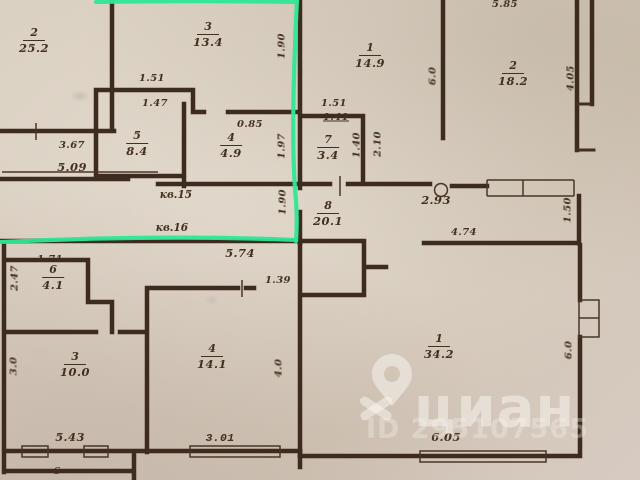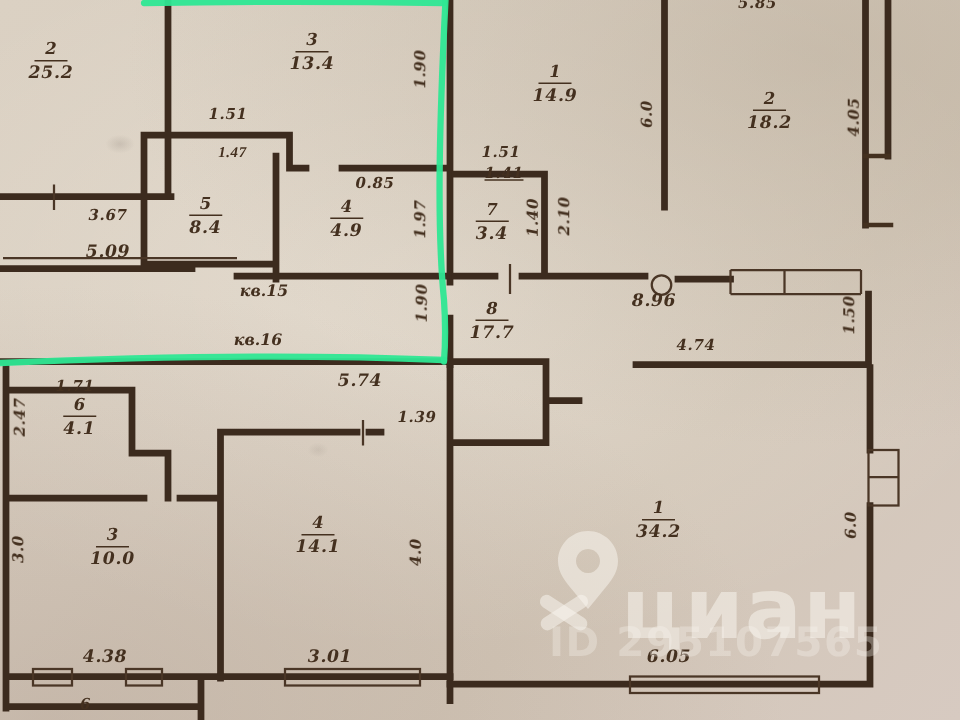--- a/index.html
+++ b/index.html
@@ -89,21 +89,21 @@
       <div class="room-label" style="left: 513px; top: 60px;">
         <div class="rnum">2</div>
         <div class="rarea">18.2</div>
       </div>
       <div class="room-label" style="left: 328px; top: 134px;">
         <div class="rnum">7</div>
         <div class="rarea">3.4</div>
       </div>
       <div class="room-label" style="left: 328px; top: 200px;">
         <div class="rnum">8</div>
-        <div class="rarea">17.7</div>
+        <div class="rarea">20.1</div>
       </div>
       <div class="room-label" style="left: 53px; top: 264px;">
         <div class="rnum">6</div>
         <div class="rarea">4.1</div>
       </div>
       <div class="room-label" style="left: 75px; top: 351px;">
         <div class="rnum">3</div>
         <div class="rarea">10.0</div>
       </div>
       <div class="room-label" style="left: 212px; top: 343px;">
@@ -112,42 +112,42 @@
       </div>
       <div class="room-label" style="left: 439px; top: 333px;">
         <div class="rnum">1</div>
         <div class="rarea">34.2</div>
       </div>
     </div>
   <div class="layer">
       <span class="dim" style="left: 72px; top: 144px;">3.67</span>
       <span class="dim lg" style="left: 72px; top: 167px;">5.09</span>
       <span class="dim" style="left: 152px; top: 77px;">1.51</span>
-      <span class="dim" style="left: 155px; top: 102px; font-family: Liberation Serif, serif;">1.47</span>
+      <span class="dim" style="left: 155px; top: 102px;">1.47</span>
       <span class="dim" style="left: 250px; top: 123px;">0.85</span>
       <span class="dim v" style="left: 281px; top: 146px;">1.97</span>
       <span class="dim v" style="left: 281px; top: 46px;">1.90</span>
       <span class="dim v" style="left: 282px; top: 202px;">1.90</span>
       <span class="dim lg" style="left: 240px; top: 253px;">5.74</span>
       <span class="dim" style="left: 334px; top: 102px;">1.51</span>
       <span class="dim" style="left: 336px; top: 116px; text-decoration: underline;">1.41</span>
       <span class="dim v" style="left: 356px; top: 145px;">1.40</span>
       <span class="dim v" style="left: 377px; top: 144px;">2.10</span>
       <span class="dim v" style="left: 432px; top: 76px;">6.0</span>
       <span class="dim v" style="left: 570px; top: 78px;">4.05</span>
       <span class="dim" style="left: 505px; top: 3px;">5.85</span>
-      <span class="dim lg" style="left: 436px; top: 200px;">8.96</span>
+      <span class="dim lg" style="left: 436px; top: 200px;">2.93</span>
       <span class="dim" style="left: 464px; top: 231px;">4.74</span>
       <span class="dim v" style="left: 567px; top: 210px;">1.50</span>
       <span class="dim" style="left: 50px; top: 258px;">1.71</span>
       <span class="dim v" style="left: 14px; top: 278px;">2.47</span>
       <span class="dim v" style="left: 13px; top: 366px;">3.0</span>
-      <span class="dim lg" style="left: 70px; top: 437px;">4.38</span>
+      <span class="dim lg" style="left: 70px; top: 437px;">5.43</span>
       <span class="dim" style="left: 278px; top: 279px;">1.39</span>
-      <span class="dim lg" style="left: 220px; top: 437px;">3.01</span>
+      <span class="dim lg" style="left: 220px; top: 437px; font-family: Liberation Mono, monospace;">3.01</span>
       <span class="dim v" style="left: 278px; top: 368px;">4.0</span>
       <span class="dim lg" style="left: 446px; top: 437px;">6.05</span>
       <span class="dim v" style="left: 568px; top: 350px;">6.0</span>
       <span class="dim" style="left: 57px; top: 470px;">6</span>
     </div>
   <div class="layer">
       <span class="unit" style="left: 176px; top: 194px;">кв.15</span>
       <span class="unit" style="left: 172px; top: 227px;">кв.16</span>
     </div>
 

